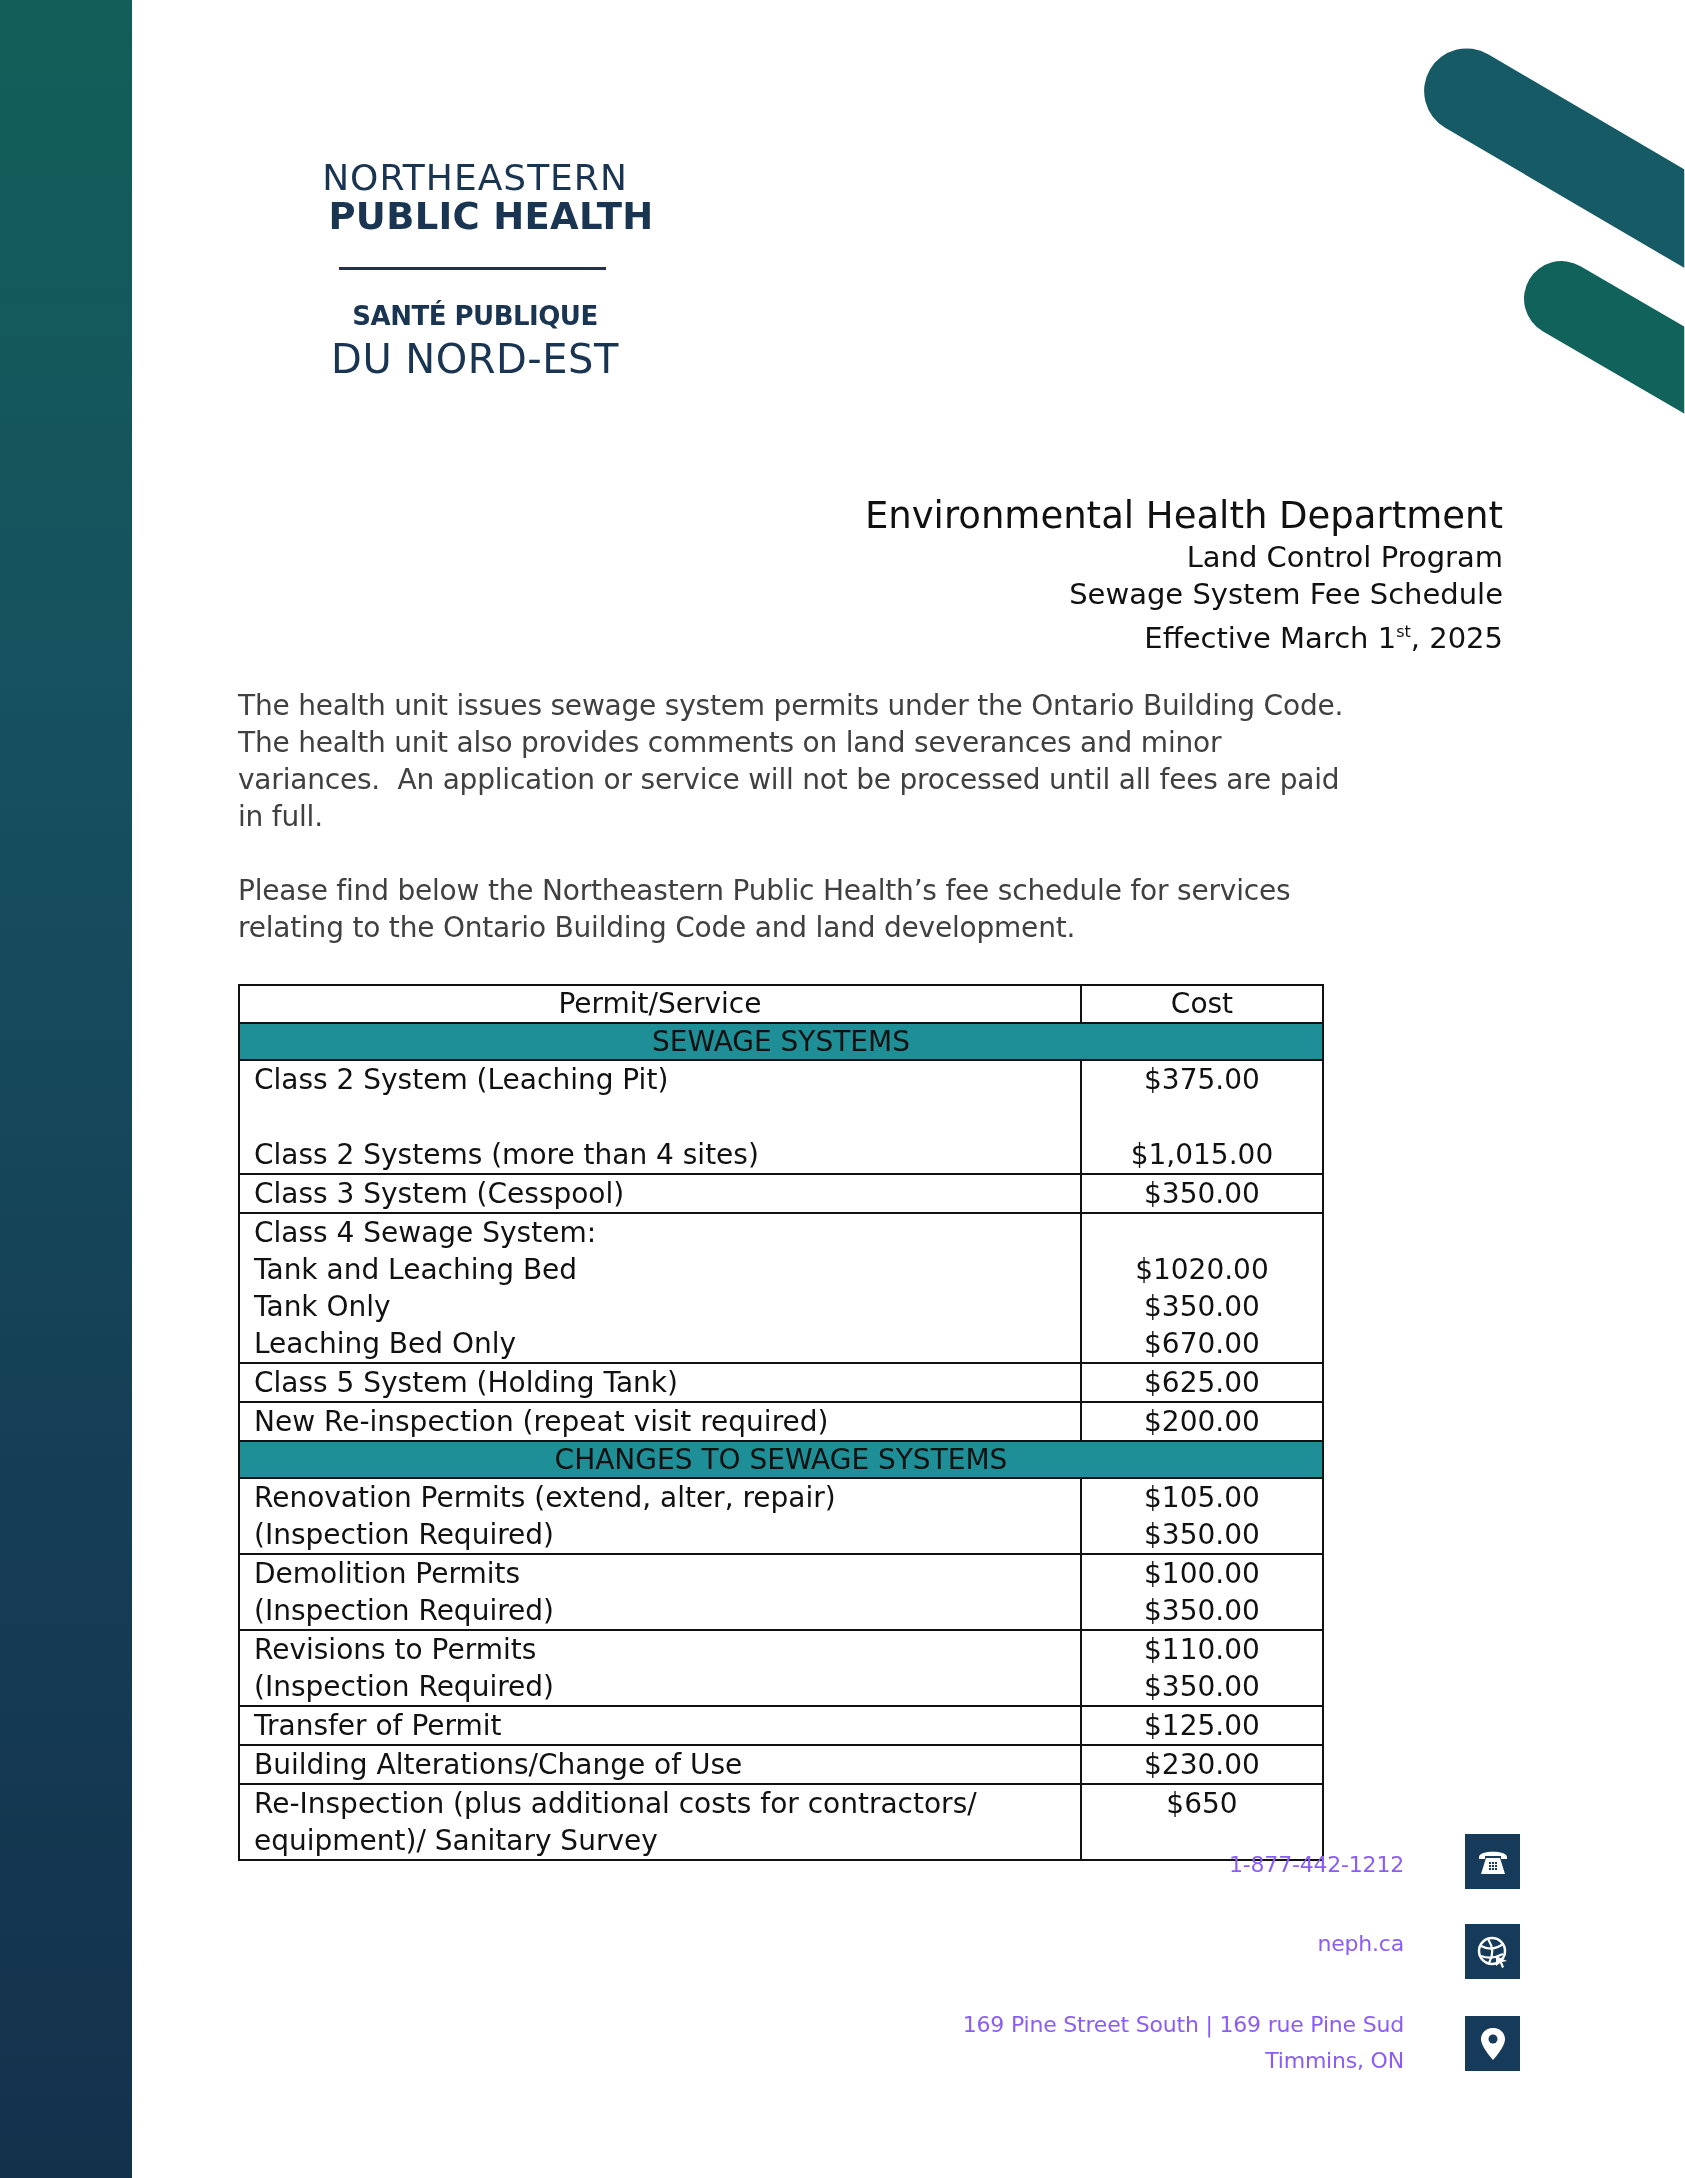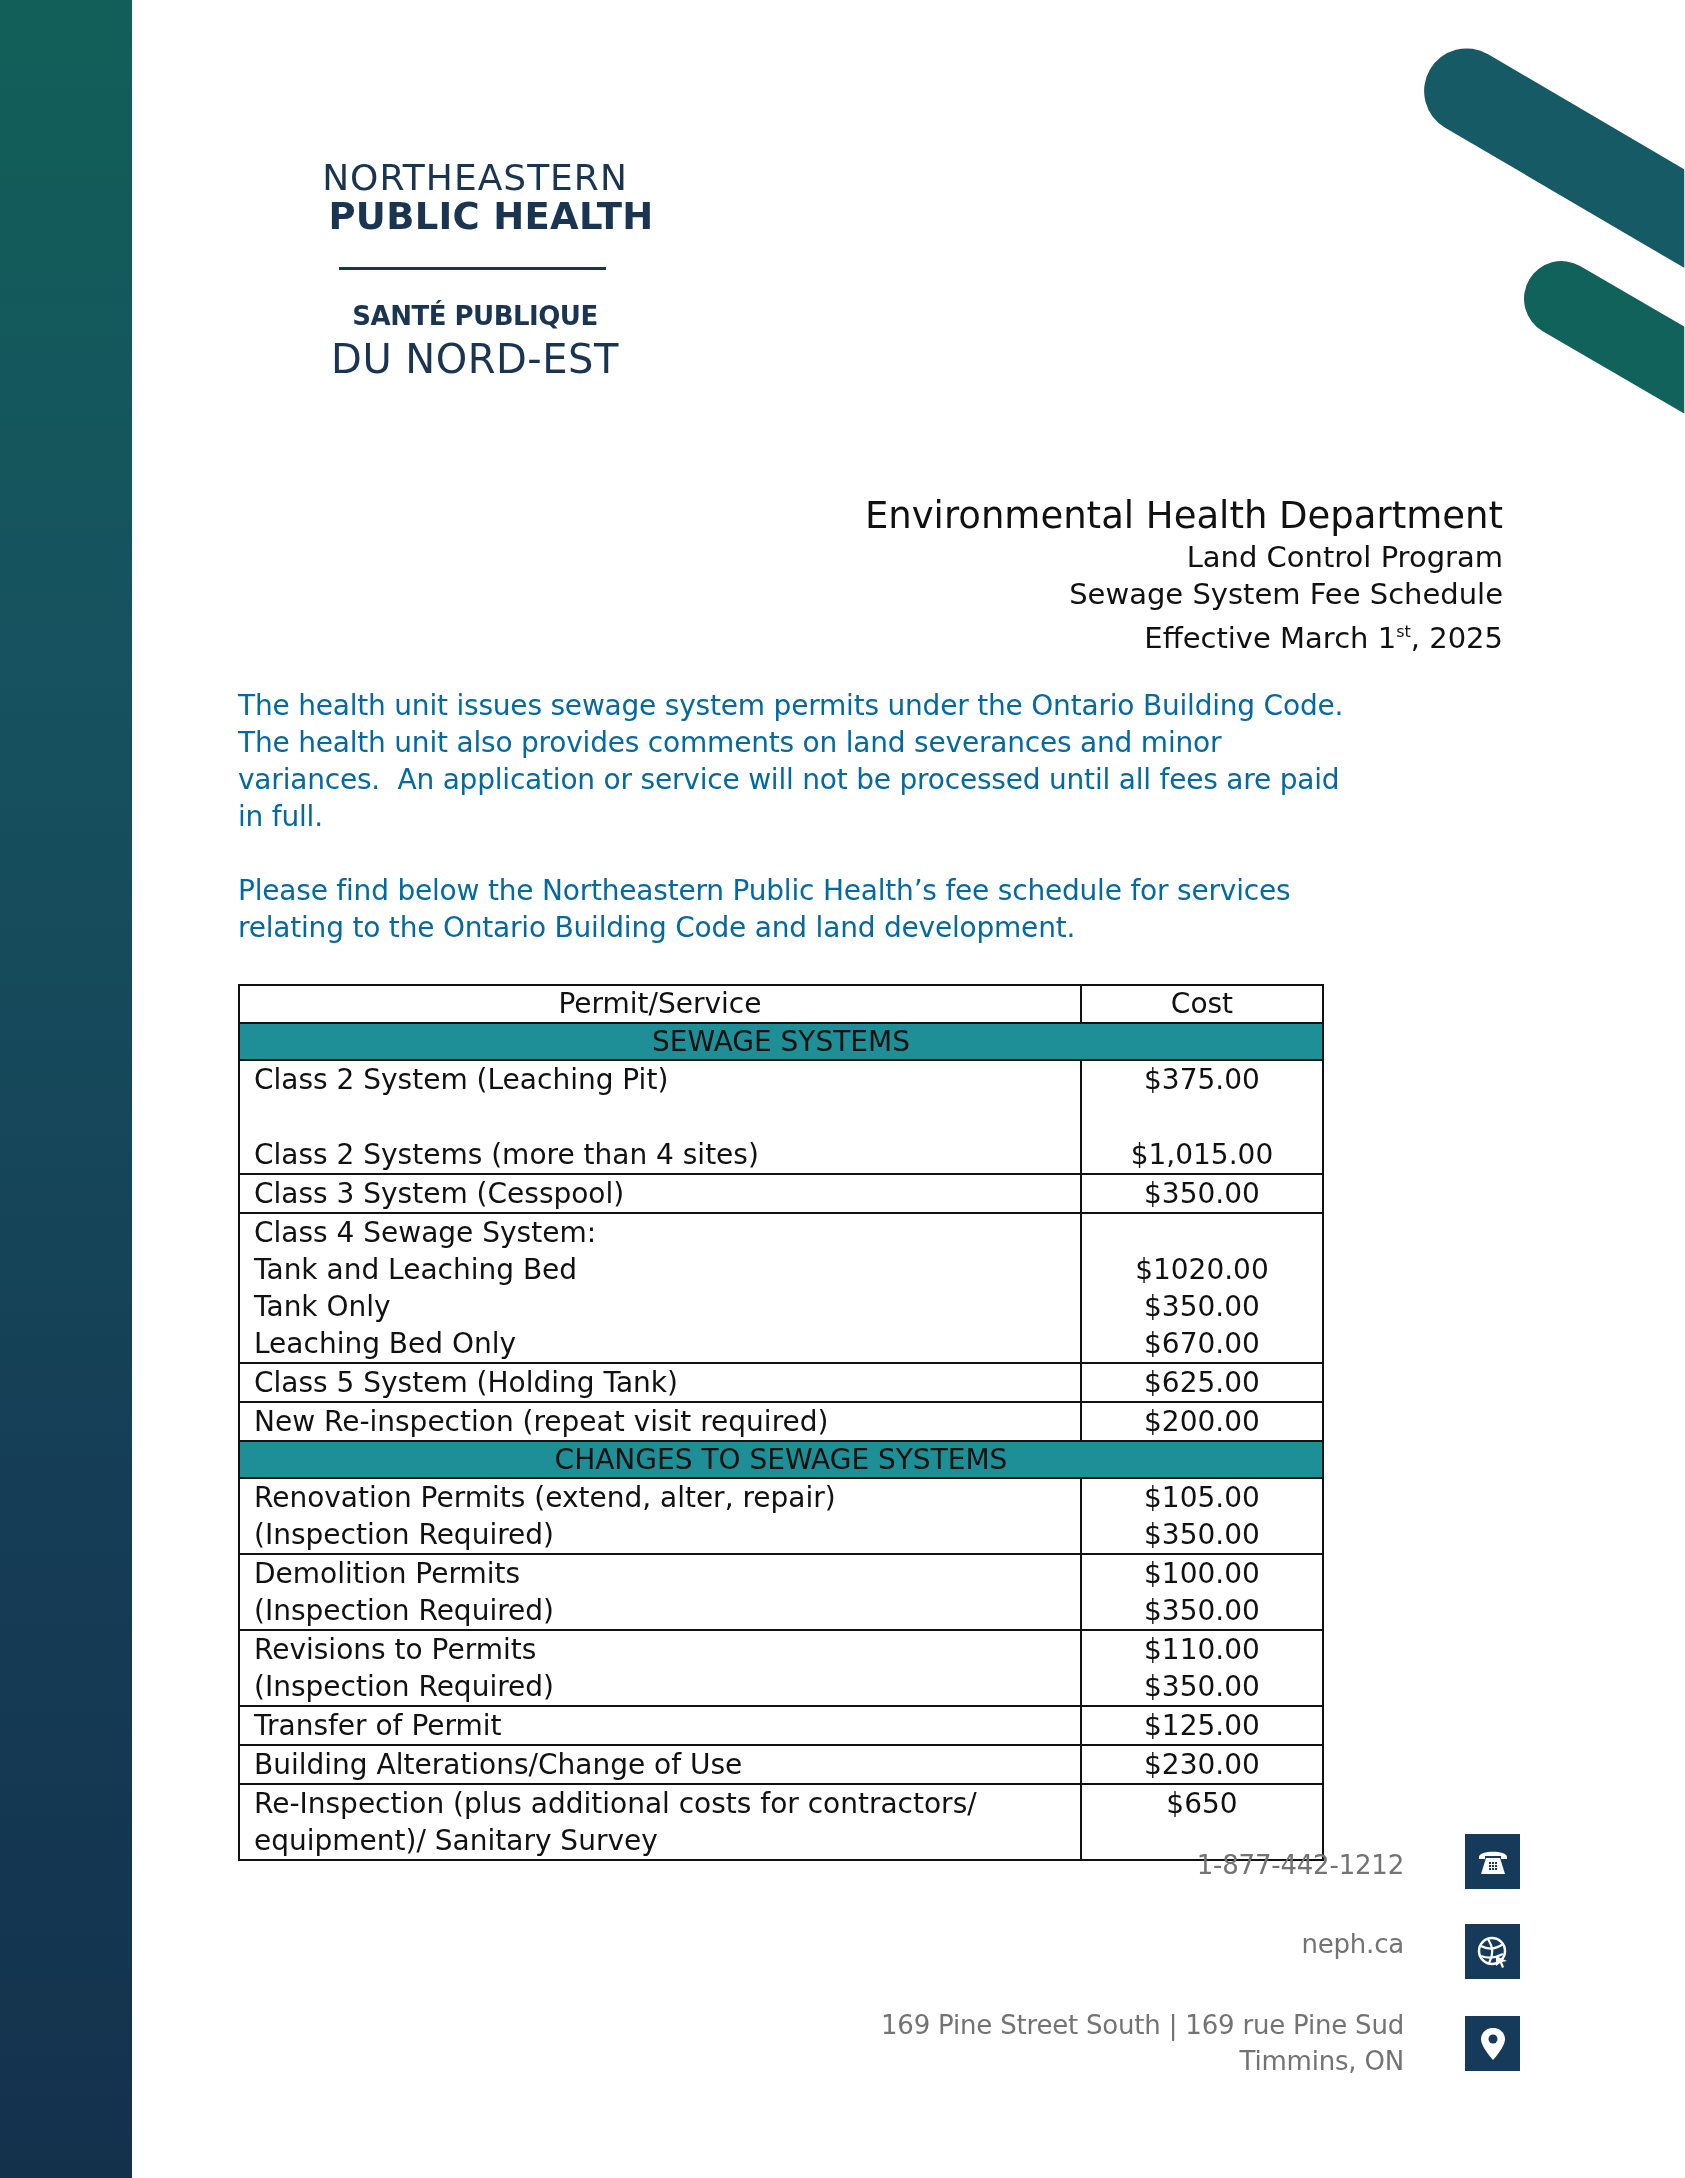--- a/index.html
+++ b/index.html
@@ -11,35 +11,35 @@
   .logo { position:absolute; left:287px; top:158px; width:376px; text-align:center; color:#1a3552; }
   .logo .l1 { position:absolute; left:0; width:100%; top:0; font-size:36px; font-weight:normal; letter-spacing:1px; line-height:40px; }
   .logo .l2 { position:absolute; left:16px; width:100%; top:38px; font-size:37px; font-weight:bold; line-height:42px; letter-spacing:0.3px; }
   .logo .rule { position:absolute; left:52px; top:109px; width:267px; height:3px; background:#1a3552; }
   .logo .l3 { position:absolute; left:0; width:100%; top:135px; font-size:26px; font-weight:bold; line-height:46px; letter-spacing:-0.5px; }
   .logo .l4 { position:absolute; left:0; width:100%; top:179px; font-size:40px; line-height:44px; letter-spacing:0.5px; }
   .heading { position:absolute; left:238px; width:1265px; top:493px; text-align:right; }
   .heading .title { font-size:37px; line-height:46px; color:#111; }
   .heading .sub { font-size:29px; line-height:37px; color:#111; }
   .heading sup { font-size:16px; }
-  .intro { position:absolute; left:238px; width:1287px; font-size:28px; line-height:37px; color:#0369a1; letter-spacing:-0.2px; }
+  .intro { position:absolute; left:238px; width:1287px; font-size:28px; line-height:37px; color:#404040; letter-spacing:-0.2px; }
   .intro.p1 { top:687px; }
   .intro.p2 { top:872px; }
   table.fees { position:absolute; left:238px; top:984px; width:1086px; border-collapse:collapse;
                font-size:28px; color:#111; }
   table.fees td, table.fees th { border:2.5px solid #111; padding:0; vertical-align:top; }
   table.fees th { font-weight:normal; height:36px; line-height:36px; text-align:center; }
   table.fees col.c1 { width:936px; }
   table.fees col.c2 { width:331px; }
   .band td { background:#1e8f96; text-align:center; height:35px; line-height:35px; font-size:28px; }
   .svc { padding-left:14px !important; }
   .cost { text-align:center; }
   .line { height:37px; line-height:37px; white-space:nowrap; }
   .gap { height:38px; }
-  .contact { position:absolute; right:281px; text-align:right; font-size:26px; color:#737373; line-height:36px; font-weight:normal; letter-spacing:-0.2px; }
+  .contact { position:absolute; right:281px; text-align:right; font-size:22px; color:#8b5cf6; line-height:36px; font-weight:normal; letter-spacing:-0.2px; }
   .icon-box { position:absolute; left:1465px; width:55px; height:55px; background:#163a5a; display:flex; align-items:center; justify-content:center; }
 </style>
 </head>
 <body>
 
 <div class="sidebar"></div>
 
 <svg class="deco" viewBox="0 0 1702 460" width="1685" height="455">
   <defs>
     <clipPath id="clipR">

